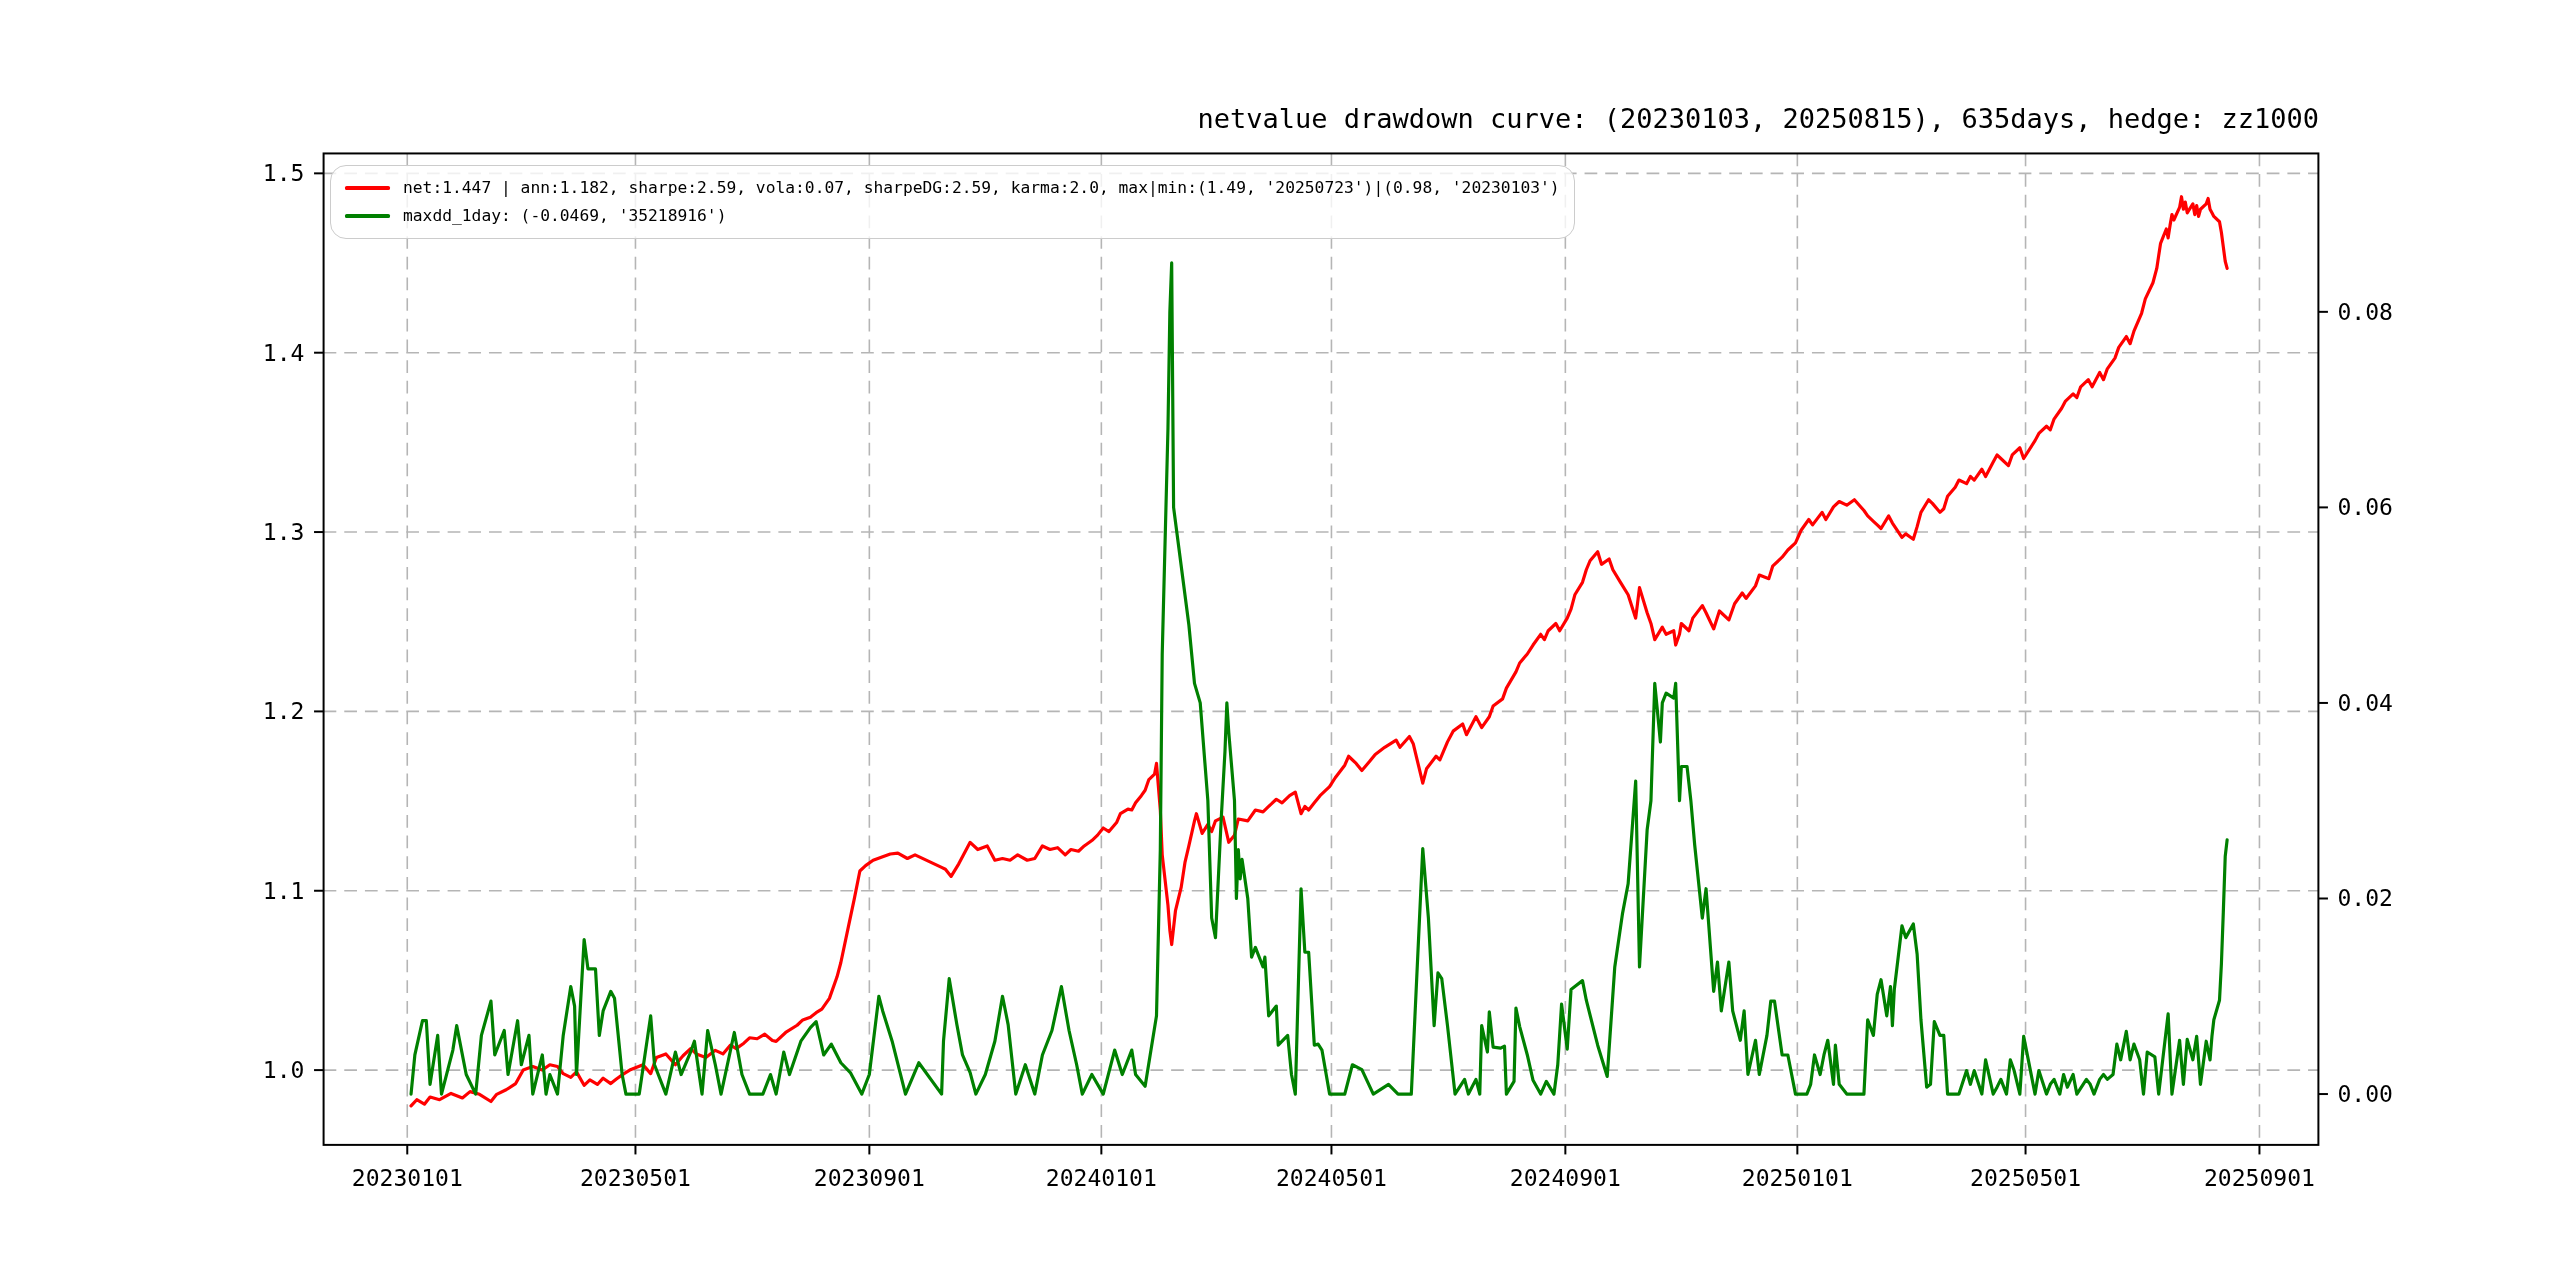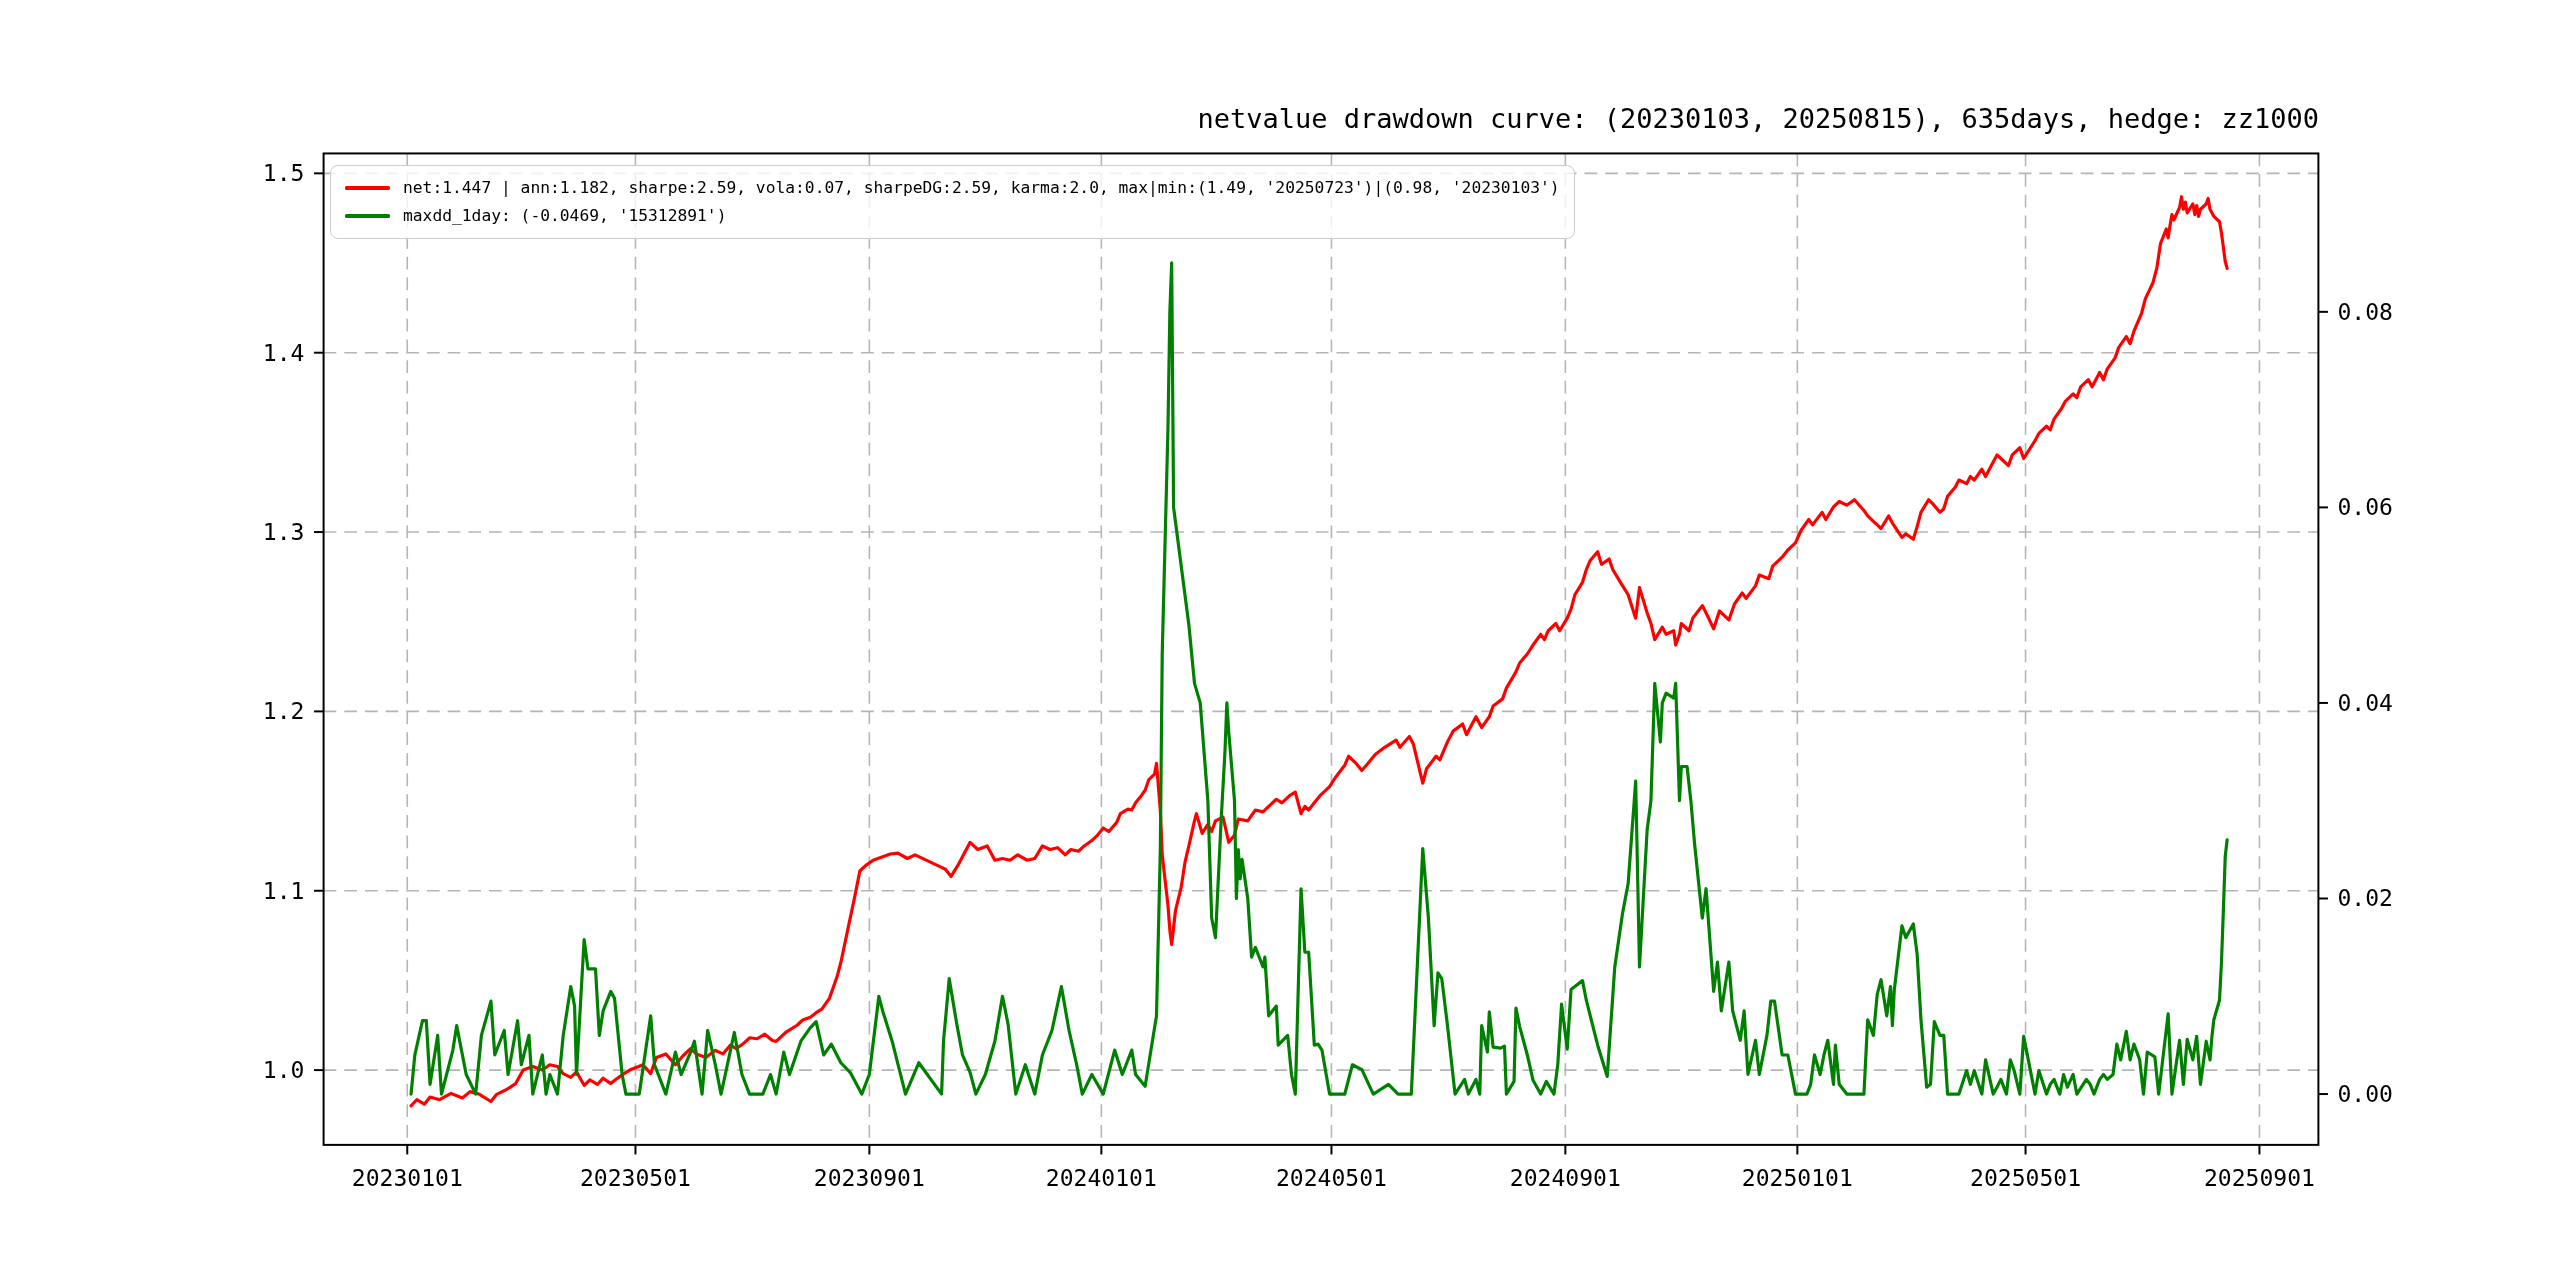--- a/index.html
+++ b/index.html
@@ -2,21 +2,21 @@
 <html style="font-size:12.7px"><head>
 <meta charset="utf-8">
 <style>
   html,body{margin:0;padding:0;background:#ffffff;}
   .figure{position:relative;width:2576px;height:1288px;background:#ffffff;overflow:hidden;
           font-family:"DejaVu Sans Mono","Liberation Mono",monospace;}
   .chart-svg{position:absolute;left:0;top:0;width:2576px;height:1288px;z-index:1;}
   .chart-title{position:absolute;left:324px;top:103px;width:1995px;text-align:right;
                font-size:27px;color:#000;white-space:pre;z-index:3;}
   .legend{position:absolute;left:330px;top:165px;z-index:2;
-          background:rgba(255,255,255,0.8);border:1.6px solid #cccccc;border-radius:8px;
+          background:rgba(255,255,255,0.8);border:1.6px solid #cccccc;border-radius:16px;
           padding:8px 14.3px;display:flex;flex-direction:column;}
   .legend-row{display:flex;align-items:center;height:28px;}
   .legend-swatch{width:45px;height:3.2px;border-radius:1.6px;margin-right:12.7px;flex:0 0 auto;}
   .legend-label{font-size:16.3px;line-height:28px;color:#000;white-space:pre;}
   text{font-family:"DejaVu Sans Mono","Liberation Mono",monospace;}
 </style>
 </head>
 <body>
 
 <div class="figure">
@@ -84,18 +84,18 @@
 
   <div class="chart-title">netvalue drawdown curve: (20230103, 20250815), 635days, hedge: zz1000</div>
 
   <div class="legend">
     <div class="legend-row">
       <span class="legend-swatch" style="background: rgb(255, 0, 0);"></span>
       <span class="legend-label">net:1.447 | ann:1.182, sharpe:2.59, vola:0.07, sharpeDG:2.59, karma:2.0, max|min:(1.49, '20250723')|(0.98, '20230103')</span>
     </div>
     <div class="legend-row">
       <span class="legend-swatch" style="background: rgb(0, 128, 0);"></span>
-      <span class="legend-label">maxdd_1day: (-0.0469, '15312891')</span>
+      <span class="legend-label">maxdd_1day: (-0.0469, '35218916')</span>
     </div>
   </div>
 
 </div>
 
 
 </body></html>

